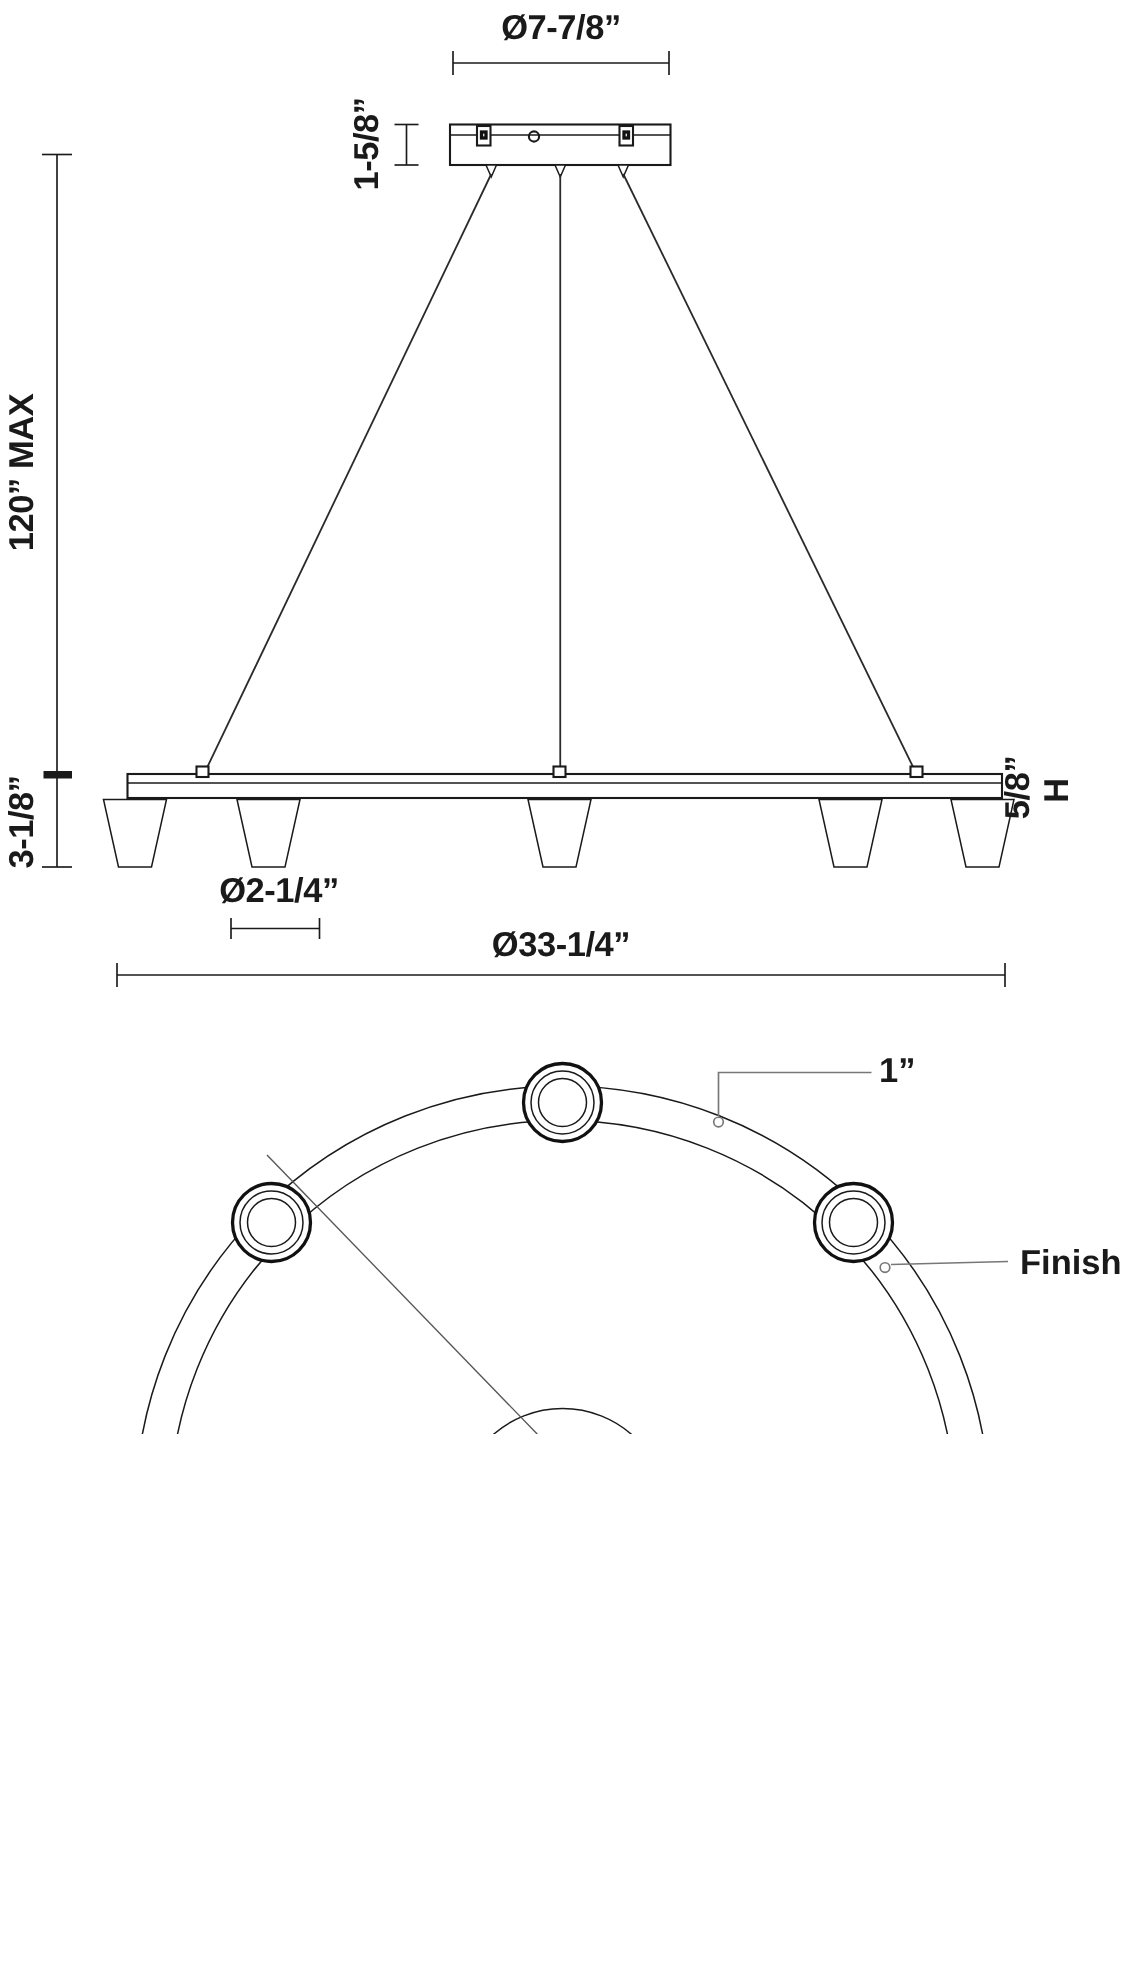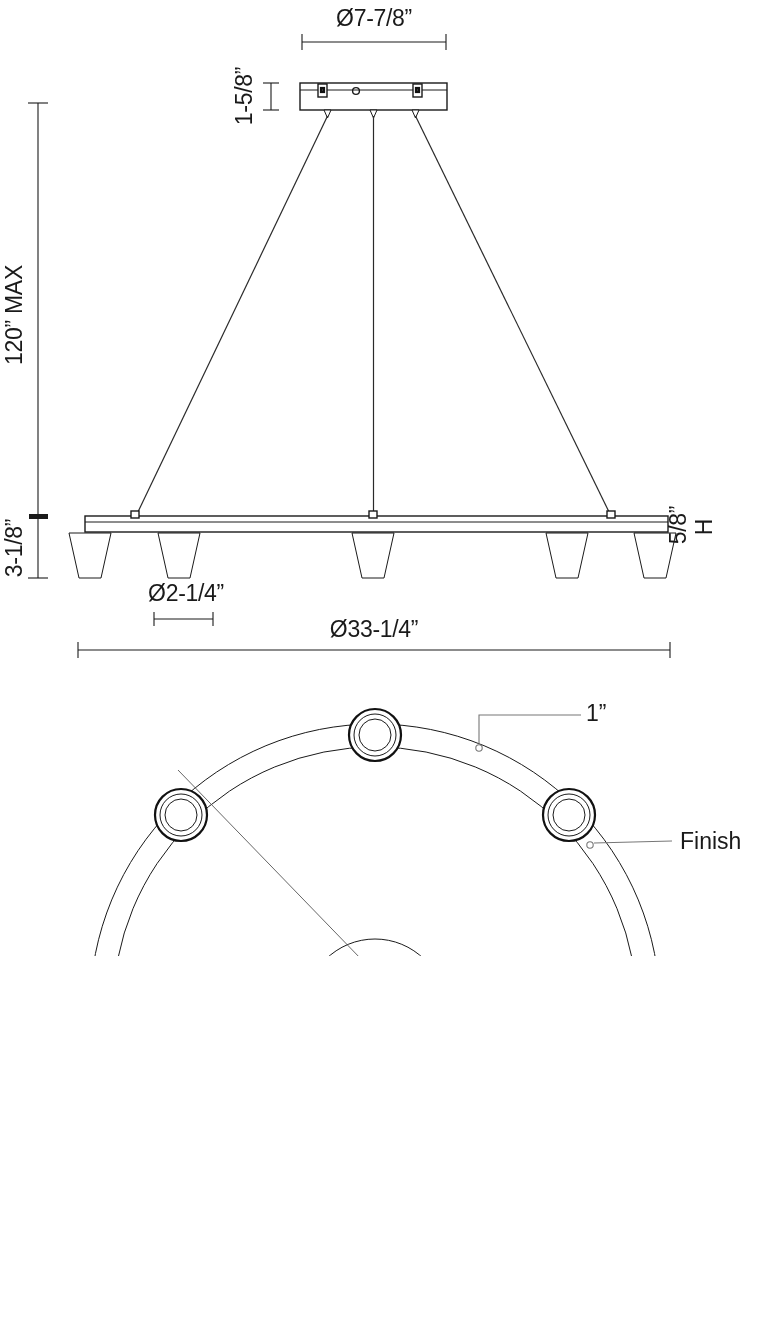--- a/index.html
+++ b/index.html
@@ -10,20 +10,21 @@
   }
   body {
     font-family: "Liberation Sans", sans-serif;
   }
   #sheet {
     position: relative;
     width: 759px;
     height: 956px;
     background: #ffffff;
     overflow: hidden;
+    font-weight: bold;
   }
   #drawing {
     position: absolute;
     top: 0;
     left: 0;
   }
   text {
     font-family: "Liberation Sans", sans-serif;
     fill: #1a1a1a;
   }

